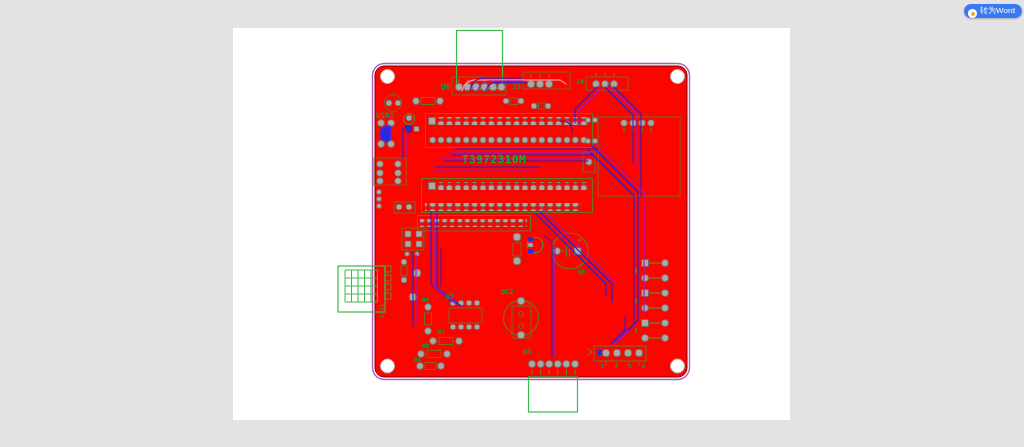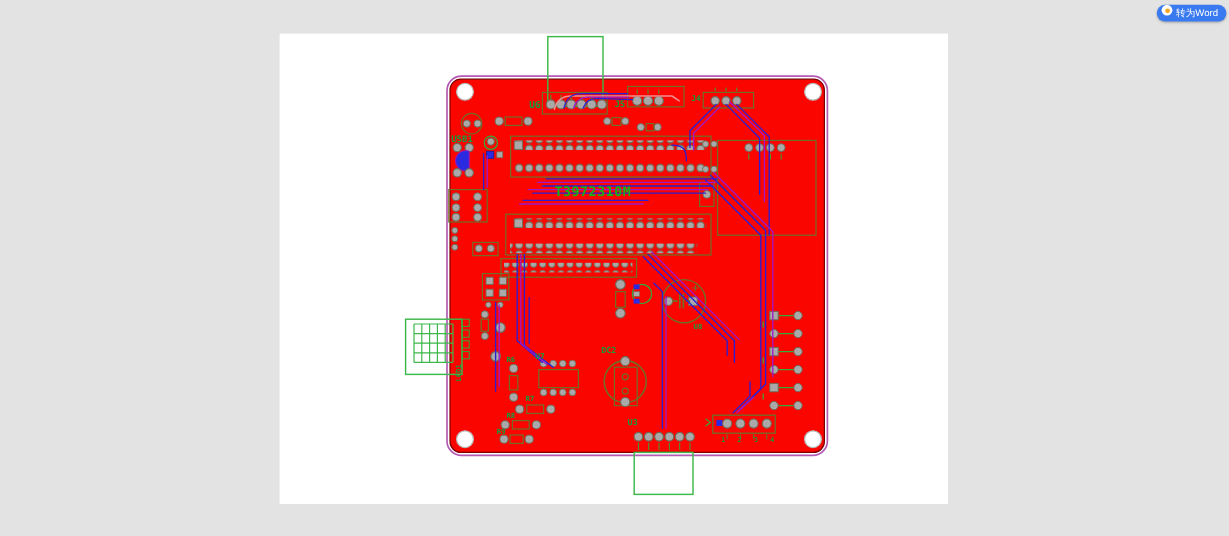--- a/index.html
+++ b/index.html
@@ -12,21 +12,21 @@
   .doc-canvas{
     position:absolute;left:233px;top:28px;width:557px;height:392px;
     background:#ffffff;
   }
   svg.pcb{position:absolute;left:0;top:0;width:1024px;height:447px;}
   .silk{font-family:"DejaVu Sans Mono", monospace;fill:#0f9f3f;font-weight:bold;}
   .pn{fill:#17b417;}
   .badge{
     position:absolute;top:4px;right:2px;height:14px;
     background:#3a7af0;border-radius:8px;
-    display:flex;align-items:flex-start;gap:3px;padding:0 7px 0 4px;
+    display:flex;align-items:flex-end;gap:3px;padding:0 7px 0 4px;
     color:#ffffff;font-size:8px;line-height:14px;
     box-shadow:0 1px 2px rgba(0,0,0,.25);
     cursor:pointer;
   }
   .badge-icon{
     width:9px;height:9px;border-radius:50%;background:#ffffff;
     display:inline-block;position:relative;
   }
   .badge-icon::after{
     content:"";position:absolute;left:2.5px;top:2.5px;width:4px;height:4px;

